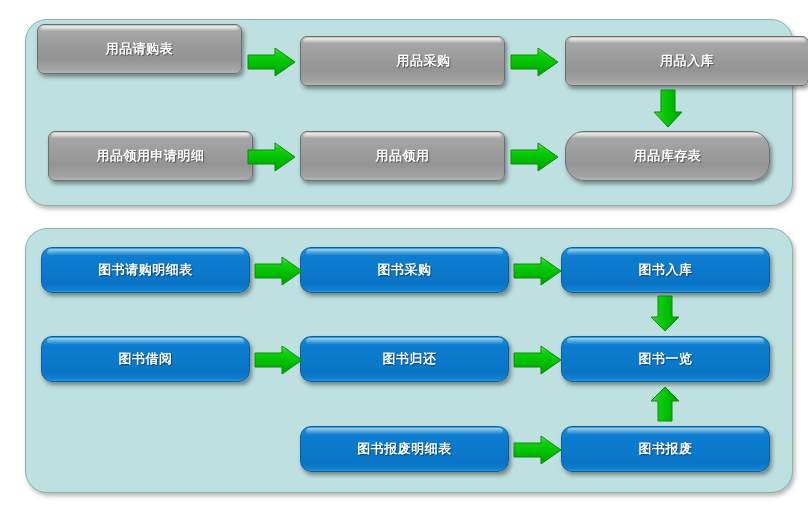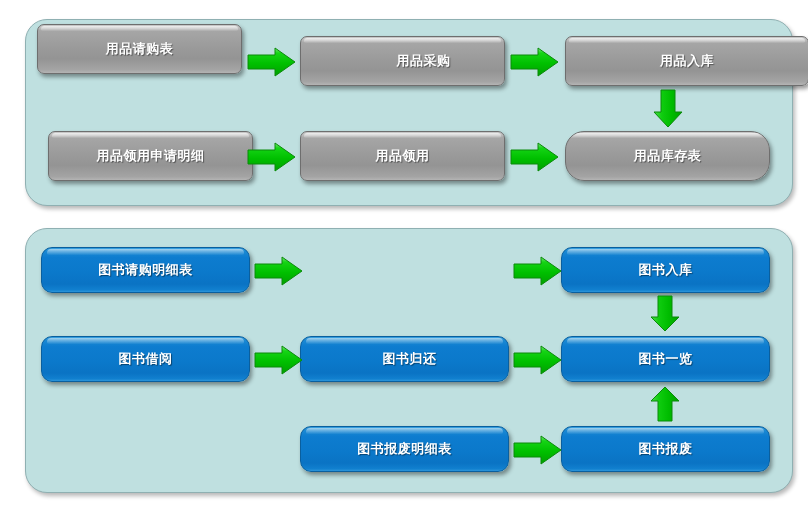--- a/index.html
+++ b/index.html
@@ -183,20 +183,23 @@
       <path d="M8,0 L22,0 L22,22 L29,22 L15,37 L1,22 L8,22 Z" fill="url(#gD1)" stroke="#0a8a0a" stroke-width="1"></path>
     </svg>
   </div>
 
   <div class="panel" style="left:25px; top:228px; width:768px; height:265px;"></div>
 
   <div class="node blue" style="left:41px; top:247px; width:209px; height:46px;">
     <span class="label">图书请购明细表</span>
   </div>
 
+  <div class="node blue" style="left:300px; top:247px; width:209px; height:46px;">
+    <span class="label">图书采购</span>
+  </div>
 
   <div class="node blue" style="left:561px; top:247px; width:209px; height:46px;">
     <span class="label">图书入库</span>
   </div>
 
   <div class="node blue" style="left:41px; top:336px; width:209px; height:46px;">
     <span class="label">图书借阅</span>
   </div>
 
   <div class="node blue" style="left:300px; top:336px; width:209px; height:46px;padding-left:10px;">

